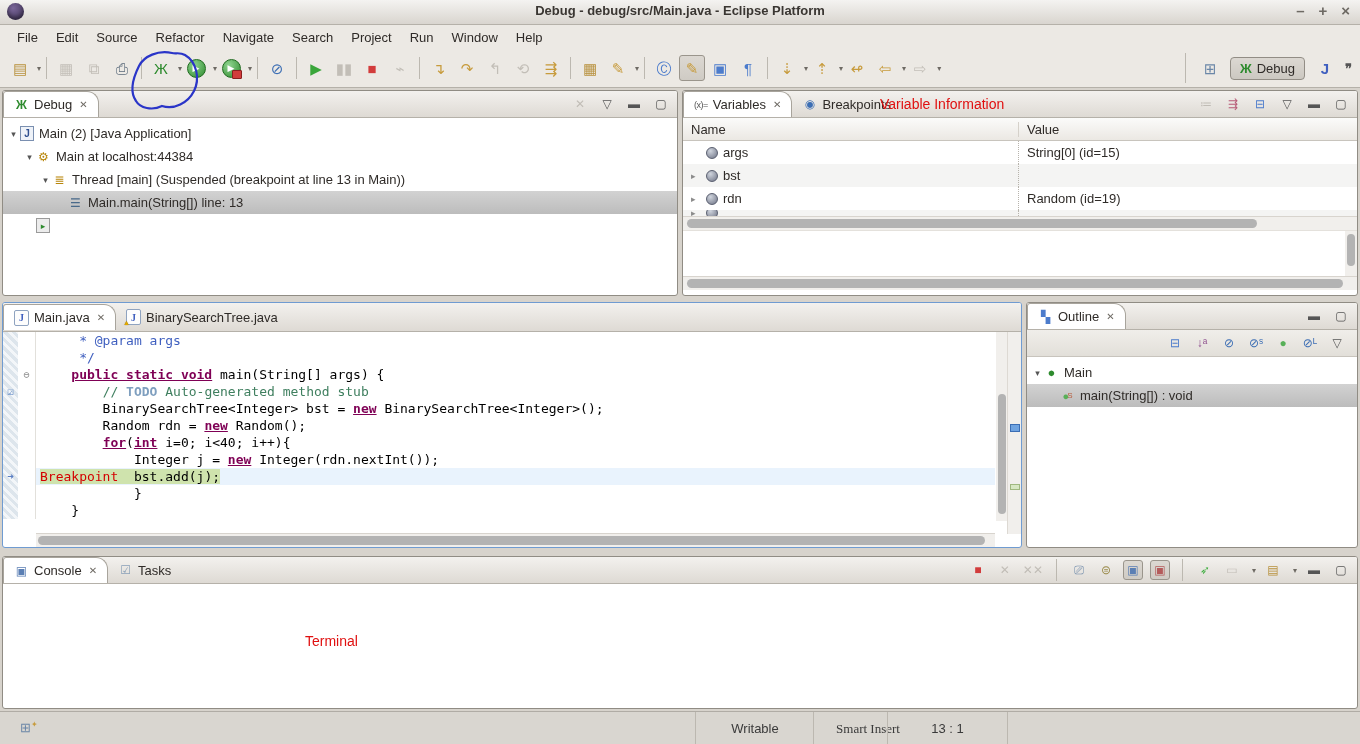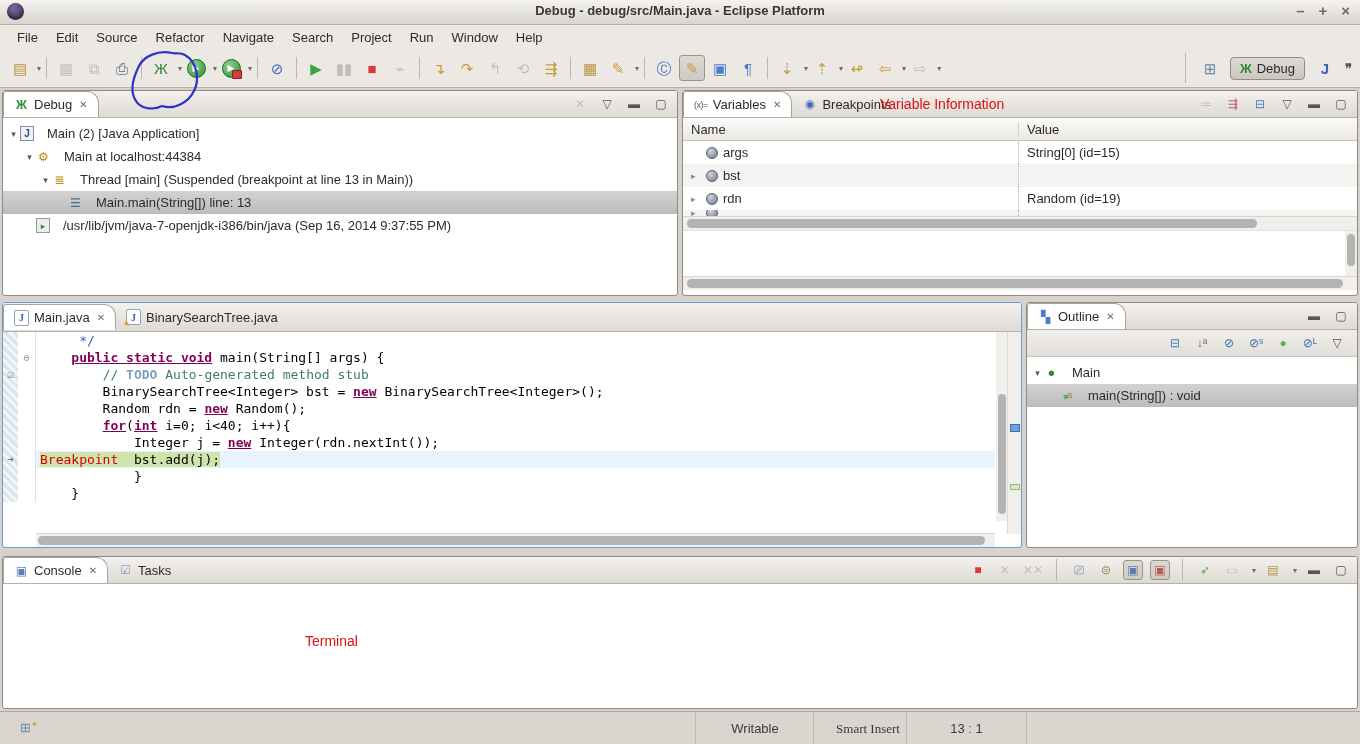--- a/index.html
+++ b/index.html
@@ -50,21 +50,21 @@
     color:#3f5fbf;font-weight:bold;font-size:10px;font-family:"Liberation Serif",serif;}
   .ic-warn::after{content:"▲";position:absolute;left:-4px;bottom:-3px;font-size:7px;color:#e0a800;text-shadow:0 0 1px #7a5c00;}
   .ic-japp{width:12px;height:13px;background:#eef2f8;border:1px solid #7a8fb0;color:#2f4f8f;font-weight:bold;font-size:10px;}
   .ic-proc{width:12px;height:13px;background:#ececec;border:1px solid #9a9a9a;color:#2e8b2e;font-size:9px;}
   .ic-vars-tab{font-size:9px;color:#555;letter-spacing:-0.5px;width:auto;}
   .sup{font-size:8px;color:#b85c3c;margin-left:-2px;vertical-align:super;}
   
   .tree{padding-top:4px;}
   .tree-row{height:23px;display:flex;align-items:center;white-space:nowrap;}
   .tree-row .arrow{width:13px;font-size:9px;color:#555;text-align:center;flex:0 0 auto;}
-  .tree-row .lbl{margin-left:13px;}
+  .tree-row .lbl{margin-left:5px;}
   .tree-row.selected{background:linear-gradient(#d2d2d2,#bcbcbc);}
   
   .vtable-head{height:22px;display:flex;background:linear-gradient(#fbfbfa,#ebe8e3);border-bottom:1px solid #c8c4bd;align-items:center;justify-content:flex-end;}
   .vcol-name{width:336px;padding-left:8px;box-sizing:border-box;border-right:1px solid #d5d1ca;}
   .vcol-value{flex:1;padding-left:8px;}
   .vrow{height:23px;display:flex;align-items:center;}
   .vrow:nth-child(even){background:#f4f4f3;}
   .vrow .vcol-name{display:flex;align-items:center;gap:5px;border-right:1px dotted #b7b3ac;height:100%;}
   .vrow .exp{width:10px;font-size:9px;color:#8a8a8a;}
   .orb{width:10px;height:10px;border-radius:50%;background:radial-gradient(circle at 35% 30%,#cfd4dd,#6f7486);border:1px solid #5a5f70;}
@@ -295,21 +295,20 @@
         <span class="lbl">Thread [main] (Suspended (breakpoint at line 13 in Main))</span>
       </div>
       <div class="tree-row selected" style="padding-left: 52px;">
         <span class="arrow"></span>
         <span class="ic" style="color: rgb(74, 106, 138);">☰</span>
         <span class="lbl">Main.main(String[]) line: 13</span>
       </div>
       <div class="tree-row" style="padding-left: 20px;">
         <span class="arrow"></span>
         <span class="ic ic-proc">▸</span>
-        <span class="lbl">/usr/lib/jvm/java-7-openjdk-i386/bin/java (Sep 16, 2014 9:37:55 PM)</span>
       </div>
     </div>
 </div>
 
 <div id="vars-view" class="panel" style="left:682px;top:90px;width:676px;height:206px;">
   <div class="phead" id="vars-head">
     <span id="vars-tabs" style="display:flex;height:100%;align-items:center;">
         <div class="tab active">
           <span class="ic ic-vars-tab">(x)=</span>
           <span class="tab-label">Variables</span>
@@ -397,20 +396,21 @@
         <span class="tab-label">Main.java</span>
         <span class="close">✕</span>
       </div>
       <div class="tab">
         <span class="ic ic-jfile ic-warn">J</span>
         <span class="tab-label">BinarySearchTree.java</span>
       </div>
     </div>
   <div class="view-tools" style="position:absolute;right:4px;top:5px;" id="editor-tools"></div>
   <div id="code-wrap">
+      <div class="code-line"><span class="marker-col"></span><span class="fold-col"></span><span class="code-text"><span class="s-doc">     * @param args</span></span></div>
       <div class="code-line"><span class="marker-col"></span><span class="fold-col"></span><span class="code-text"><span class="s-doc">     */</span></span></div>
       <div class="code-line"><span class="marker-col"></span><span class="fold-col">⊖</span><span class="code-text"><span class="s-pl">    </span><span class="s-kw">public static void</span><span class="s-pl"> main(String[] args) {</span></span></div>
       <div class="code-line"><span class="marker-col"><span class="task-ic">☑</span></span><span class="fold-col"></span><span class="code-text"><span class="s-pl">        </span><span class="s-com">// </span><span class="s-todo">TODO</span><span class="s-com"> Auto-generated method stub</span></span></div>
       <div class="code-line"><span class="marker-col"></span><span class="fold-col"></span><span class="code-text"><span class="s-pl">        BinarySearchTree&lt;Integer&gt; bst = </span><span class="s-kw">new</span><span class="s-pl"> BinarySearchTree&lt;Integer&gt;();</span></span></div>
       <div class="code-line"><span class="marker-col"></span><span class="fold-col"></span><span class="code-text"><span class="s-pl">        Random rdn = </span><span class="s-kw">new</span><span class="s-pl"> Random();</span></span></div>
       <div class="code-line"><span class="marker-col"></span><span class="fold-col"></span><span class="code-text"><span class="s-pl">        </span><span class="s-kw">for</span><span class="s-pl">(</span><span class="s-kw">int</span><span class="s-pl"> i=0; i&lt;40; i++){</span></span></div>
       <div class="code-line"><span class="marker-col"></span><span class="fold-col"></span><span class="code-text"><span class="s-pl">            Integer j = </span><span class="s-kw">new</span><span class="s-pl"> Integer(rdn.nextInt());</span></span></div>
       <div class="code-line"><span class="marker-col"><span class="bp-arrow">➜</span></span><span class="fold-col"></span><span class="code-text cur-line"><span class="bp-high"><span class="s-bpl">Breakpoint</span><span class="s-pl">  </span><span class="s-pl">bst.add(j);</span></span></span></div>
       <div class="code-line"><span class="marker-col"></span><span class="fold-col"></span><span class="code-text"><span class="s-pl">            }</span></span></div>
       <div class="code-line"><span class="marker-col"></span><span class="fold-col"></span><span class="code-text"><span class="s-pl">    }</span></span></div>
@@ -544,14 +544,14 @@
   <div id="console-body"></div>
 </div>
 
 <div class="red-note" style="left:880px;top:96px;">Variable Information</div>
 <div class="red-note" style="left:305px;top:633px;">Terminal</div>
 
 <div id="statusbar">
   <span style="position:absolute;left:20px;top:8px;color:#6b87a8;font-size:13px;">⊞<span style="color:#c79b3c;font-size:8px;vertical-align:super;">✦</span></span>
   <div class="sb-cell" style="left:695px;width:118px;">Writable</div>
   <div class="sb-cell" style="left:813px;width:108px;font-family:Liberation Serif, serif;">Smart Insert</div>
-  <div class="sb-cell" style="left:906px;width:119px;border-right:1px solid #bcb8b0;">13 : 1</div>
+  <div class="sb-cell" style="left:887px;width:119px;border-right:1px solid #bcb8b0;">13 : 1</div>
 </div>
 
 </body></html>

